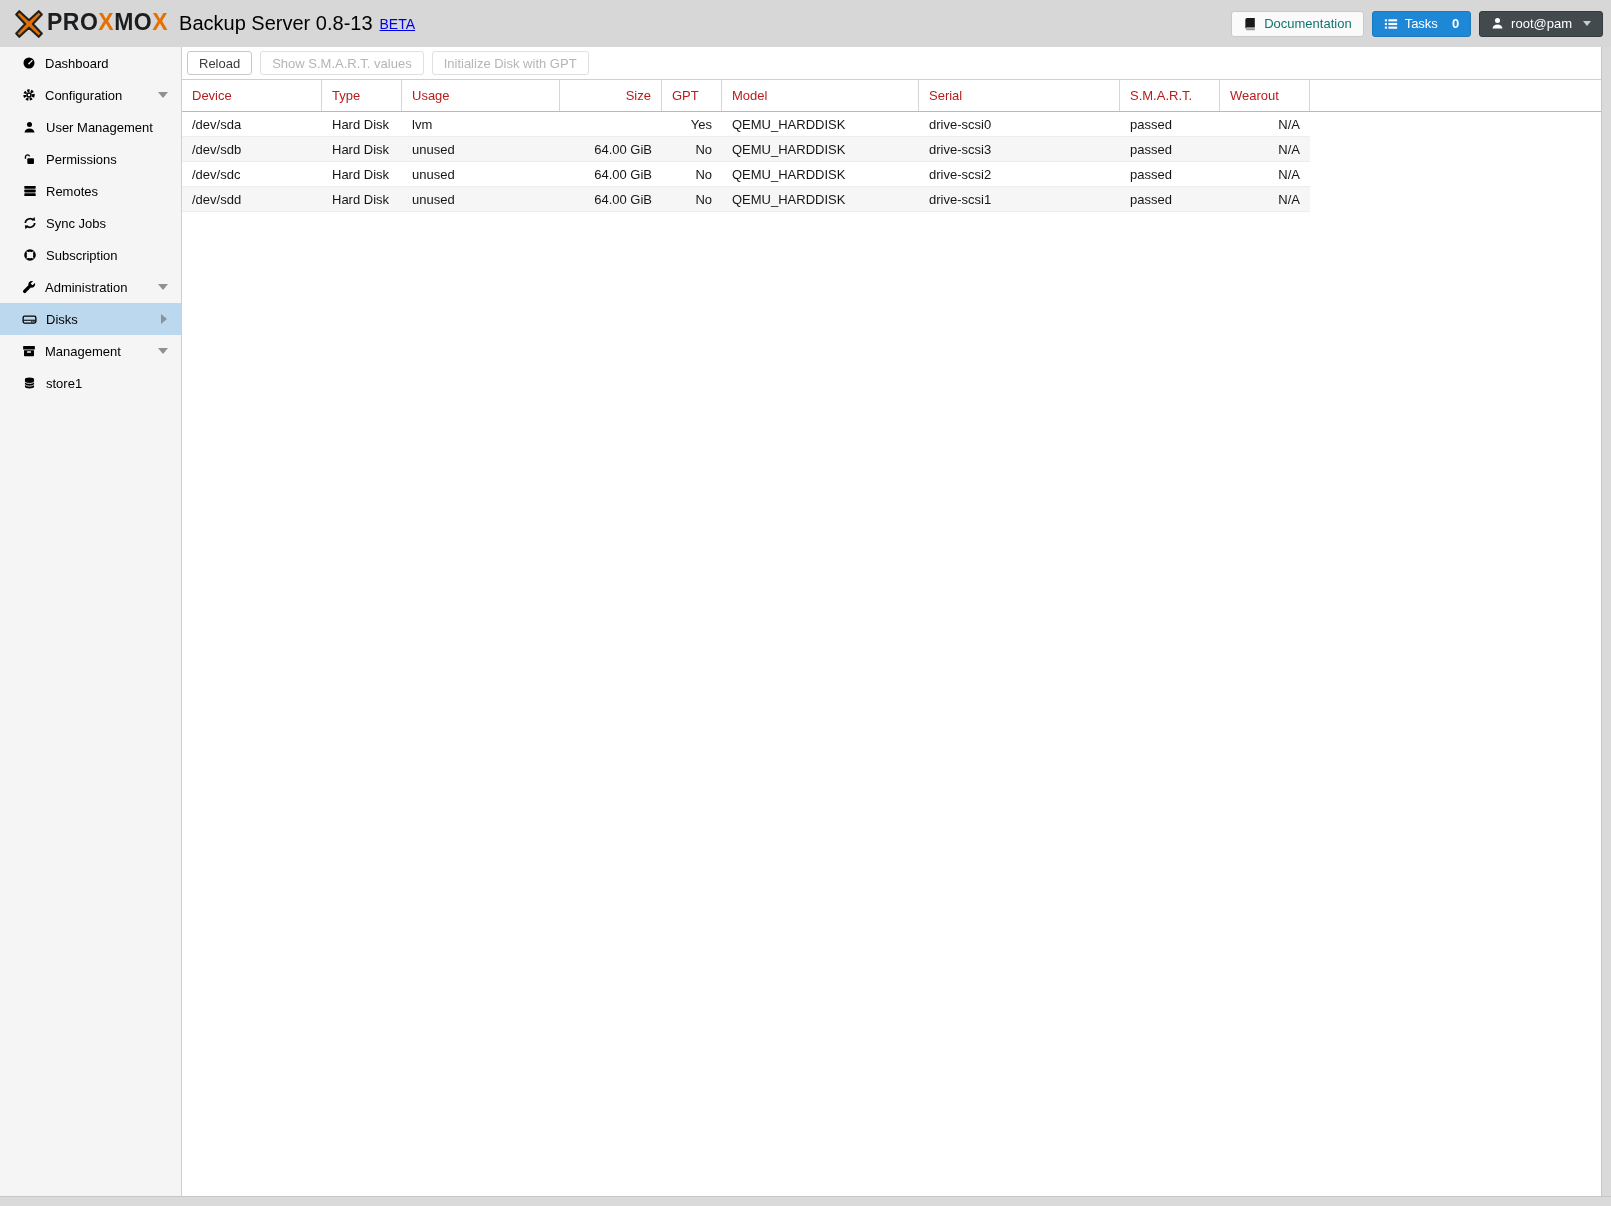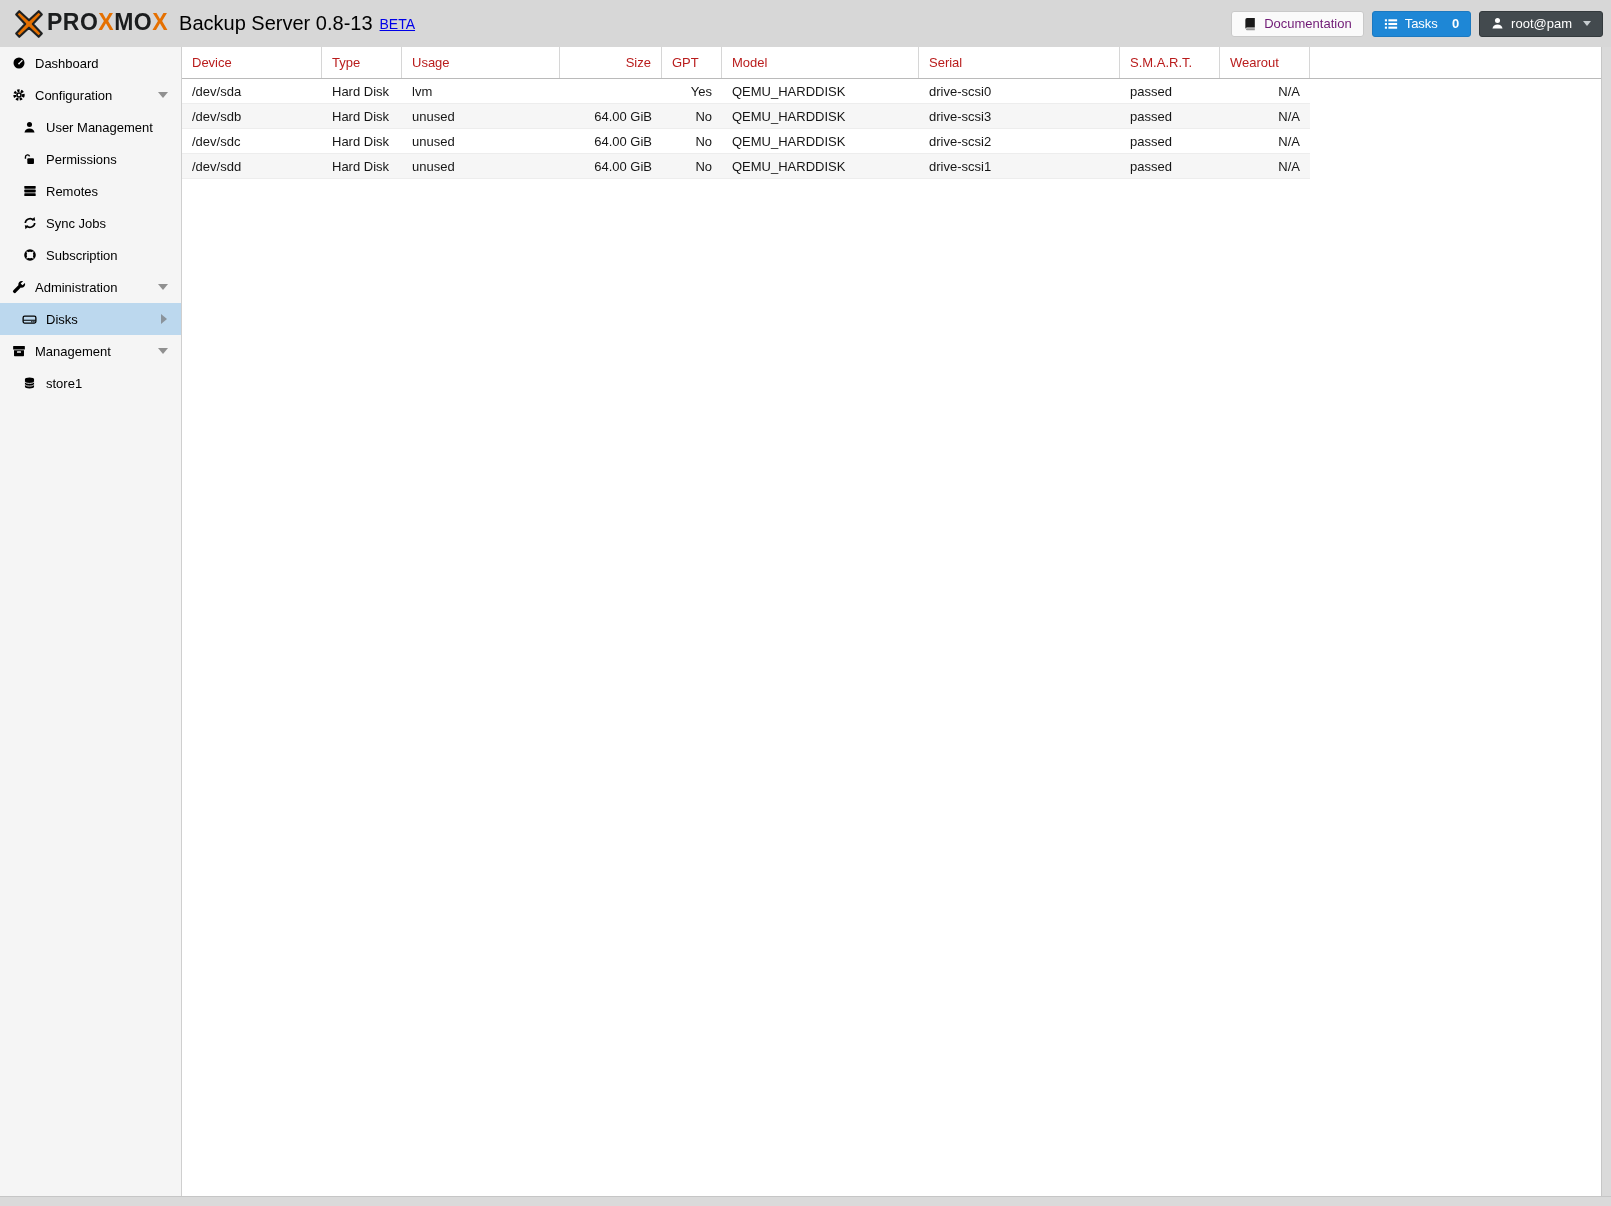--- a/index.html
+++ b/index.html
@@ -18,37 +18,37 @@
   .logo-word { font-weight:bold; font-size:23px; letter-spacing:.5px; color:#1b1d1e; margin-left:3px; }
   .logo-word .accent { color:#e57000; }
   .app-title { font-size:20px; color:#000; margin-right:7px; }
   .beta-link { font-size:14px; color:#0000e8; text-decoration:underline; cursor:pointer; }
   .header-spacer { flex:1; }
   .hdr-btn {
     height:26px; border-radius:3px; display:inline-flex; align-items:center;
     gap:7px; padding:0 11px; font-size:13px; margin-left:8px; cursor:pointer;
     font-family:"Liberation Sans", sans-serif;
   }
-  .btn-doc  { background:#fafafa; border:1px solid #c9c9c9; color:#701a75; }
+  .btn-doc  { background:#fafafa; border:1px solid #c9c9c9; color:#0f766e; }
   .btn-tasks{ background:#1e87d6; border:1px solid #1c79c0; color:#fff; }
   .btn-tasks .badge { font-weight:bold; margin-left:7px; }
   .btn-user { background:#434a4e; border:1px solid #343a3d; color:#fff; }
   .icon svg { display:block; }
   .caret-down-white {
     width:0; height:0; border-left:4px solid transparent; border-right:4px solid transparent;
     border-top:5px solid #c7cdd0; margin-left:4px;
   }
   
   .app-body { display:flex; height:1149px; }
   .sidebar {
     width:182px; background:#f5f5f5; border-right:1px solid #cfcfcf; flex:none;
     overflow:hidden;
   }
   .side-item {
-    height:32px; display:flex; align-items:center; padding-left:10px;
+    height:32px; display:flex; align-items:center; padding-left:20px;
     position:relative; cursor:pointer; color:#000;
   }
   .side-item.lvl1 { padding-left:21px; }
   .side-item.selected { background:#bcd8ee; }
   .side-item .icon { width:17px; margin-right:8px; display:inline-flex; justify-content:center; color:#000; flex:none; }
   .caret-down {
     position:absolute; right:13px; top:13px; width:0; height:0;
     border-left:5px solid transparent; border-right:5px solid transparent;
     border-top:6px solid #909090;
   }
@@ -256,20 +256,25 @@
               <path d="M2.4 6.4c0 1.2 2.5 2.1 5.6 2.1s5.6-.9 5.6-2.1"></path>
               <path d="M2.4 9.7c0 1.2 2.5 2.1 5.6 2.1s5.6-.9 5.6-2.1"></path>
             </g>
           </svg>
         </span>
         <span class="s-label">store1</span>
       </div>
     </nav>
 
   <main class="main">
+    <div class="toolbar">
+        <button class="tb-btn">Reload</button>
+        <button class="tb-btn disabled" disabled="">Show S.M.A.R.T. values</button>
+        <button class="tb-btn disabled" disabled="">Initialize Disk with GPT</button>
+      </div>
     <div class="thead">
         <div class="th" style="width: 140px;">Device</div>
         <div class="th" style="width: 80px;">Type</div>
         <div class="th" style="width: 158px;">Usage</div>
         <div class="th right" style="width: 102px;">Size</div>
         <div class="th" style="width: 60px;">GPT</div>
         <div class="th" style="width: 197px;">Model</div>
         <div class="th" style="width: 201px;">Serial</div>
         <div class="th" style="width: 100px;">S.M.A.R.T.</div>
         <div class="th" style="width: 90px;">Wearout</div>

